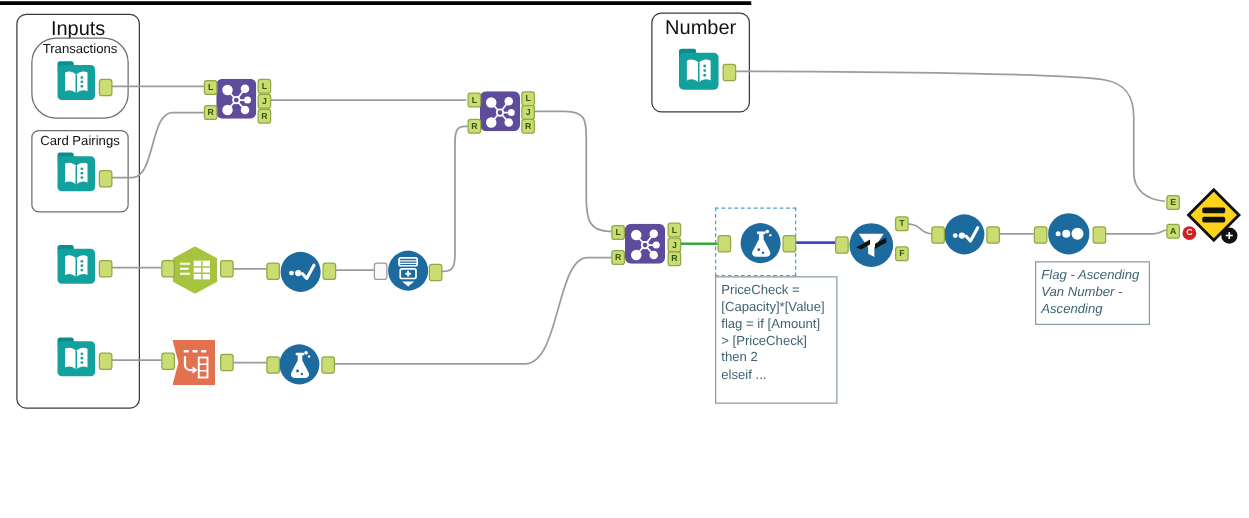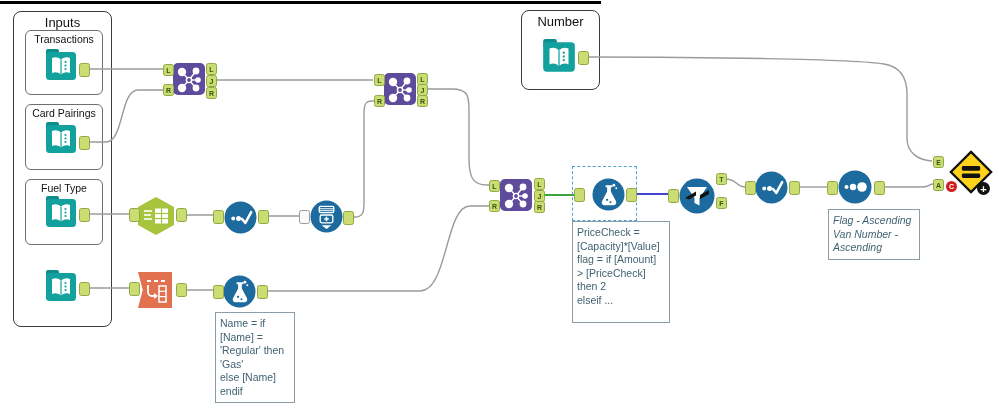--- a/index.html
+++ b/index.html
@@ -4,21 +4,21 @@
 <style>
   html,body{margin:0;padding:0;background:#fff;}
   .canvas{position:relative;width:999px;height:414px;background:#ffffff;overflow:hidden;
           font-family:"Liberation Sans",sans-serif;}
   .topline{position:absolute;left:0;top:1px;width:601px;height:3px;background:#000;}
   .wires{position:absolute;left:0;top:0;width:999px;height:414px;}
   .wires path{fill:none;stroke:#9b9b9b;stroke-width:1.4px;}
   .wires path.green{stroke:#3aa53a;stroke-width:2px;}
   .wires path.indigo{stroke:#4343cf;stroke-width:2.2px;}
   .tool-container{position:absolute;background:#fff;border:1.4px solid #3c3c3c;border-radius:8px;}
-  .container-label{position:absolute;top:3px;left:0;right:0;text-align:center;font-size:13px;color:#111;}
+  .container-label{position:absolute;top:3px;left:0;right:0;text-align:center;font-size:16px;color:#111;}
   .tool-box{position:absolute;background:#fff;border:1.2px solid #6e6e6e;border-radius:6px;}
   .tool-box-label{position:absolute;top:2px;left:0;right:0;text-align:center;font-size:10.5px;color:#111;white-space:nowrap;}
   .abs{position:absolute;}
   .nub{position:absolute;width:9px;height:12px;background:#cbdc73;border:1px solid #8fa944;border-radius:2.5px;
        font-size:7px;font-weight:bold;color:#33570f;display:flex;align-items:center;justify-content:center;line-height:1;}
   .nub.small{height:10px;}
   .nub.multi{background:#fafafa;border:1px solid #9b9b9b;}
   .annotation{position:absolute;background:#fff;border:1px solid #8b9da5;color:#3f6272;font-size:10.5px;
               line-height:13.5px;padding:4px 4px;white-space:pre-line;}
   .selection{position:absolute;border:1.4px dashed #4d9fd6;background:transparent;}
@@ -37,28 +37,25 @@
 
   <div class="topline"></div>
 
   <div class="tool-container" style="left:13px;top:11px;width:97px;height:314px;">
     <div class="container-label">Inputs</div>
   </div>
   <div class="tool-container" style="left:521px;top:10px;width:77px;height:78px;">
     <div class="container-label">Number</div>
   </div>
 
-  <div class="tool-box" style="left:25px;top:30px;width:76px;height:63px;">
+  <div class="tool-box" style="left:25px;top:30px;width:76px;height:63px;border-radius:20px;">
     <div class="tool-box-label">Transactions</div>
   </div>
   <div class="tool-box" style="left:25px;top:104px;width:76px;height:64px;">
     <div class="tool-box-label">Card Pairings</div>
-  </div>
-  <div class="tool-box" style="left:25px;top:179px;width:76px;height:64px;">
-    <div class="tool-box-label">Fuel Type</div>
   </div>
 
   <svg class="wires">
     <path d="M 88 69 L 163 69"></path>
     <path d="M 88 142 H 106 C 124 142 120 90 138 90 H 163"></path>
     <path d="M 215 80 L 373 80"></path>
     <path d="M 88 214 H 129"></path>
     <path d="M 184 215 H 219"></path>
     <path d="M 262 216 H 299"></path>
     <path d="M 352 217 H 355 C 363 217 364 212 364 202 V 114 C 364 104 366 101 372 101 H 374"></path>
@@ -302,26 +299,20 @@
         <circle cx="17" cy="17" r="16.5" fill="#1d6a9e"></circle>
         <path d="M14 7.5 h7 v2 h-1.6 v4.4 l5.2 9.8 a3 3 0 0 1 -2.6 4.5 h-9 a3 3 0 0 1 -2.6 -4.5 l5.2 -9.8 V9.5 H14 Z" fill="#fff"></path>
         <circle cx="22.5" cy="7.5" r="1.5" fill="#fff"></circle>
         <circle cx="25" cy="10.5" r="1" fill="#fff"></circle>
         <circle cx="15.5" cy="22.5" r="1.2" fill="#1d6a9e"></circle>
         <circle cx="19" cy="25" r="1" fill="#1d6a9e"></circle>
       </svg>
   </div>
   <div class="nub" style="left:213px;top:285px;"></div>
   <div class="nub" style="left:257px;top:285px;"></div>
-  <div class="annotation" style="left:215px;top:312px;width:70px;">Name = if
-[Name] =
-'Regular' then
-'Gas'
-else [Name]
-endif</div>
 
   <div class="selection" style="left:572px;top:166px;width:63px;height:53px;"></div>
   <div class="abs" style="left:592px;top:178px;">
     <svg width="33" height="33" viewBox="0 0 34 34">
         <circle cx="17" cy="17" r="16.5" fill="#1d6a9e"></circle>
         <path d="M14 7.5 h7 v2 h-1.6 v4.4 l5.2 9.8 a3 3 0 0 1 -2.6 4.5 h-9 a3 3 0 0 1 -2.6 -4.5 l5.2 -9.8 V9.5 H14 Z" fill="#fff"></path>
         <circle cx="22.5" cy="7.5" r="1.5" fill="#fff"></circle>
         <circle cx="25" cy="10.5" r="1" fill="#fff"></circle>
         <circle cx="15.5" cy="22.5" r="1.2" fill="#1d6a9e"></circle>
         <circle cx="19" cy="25" r="1" fill="#1d6a9e"></circle>

